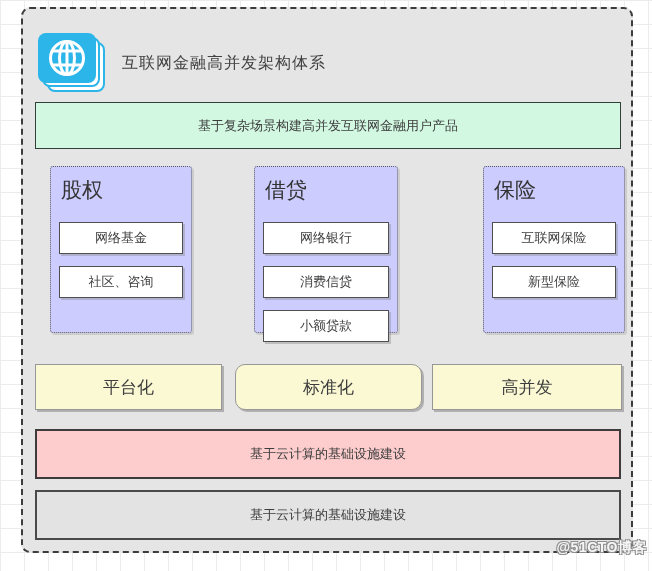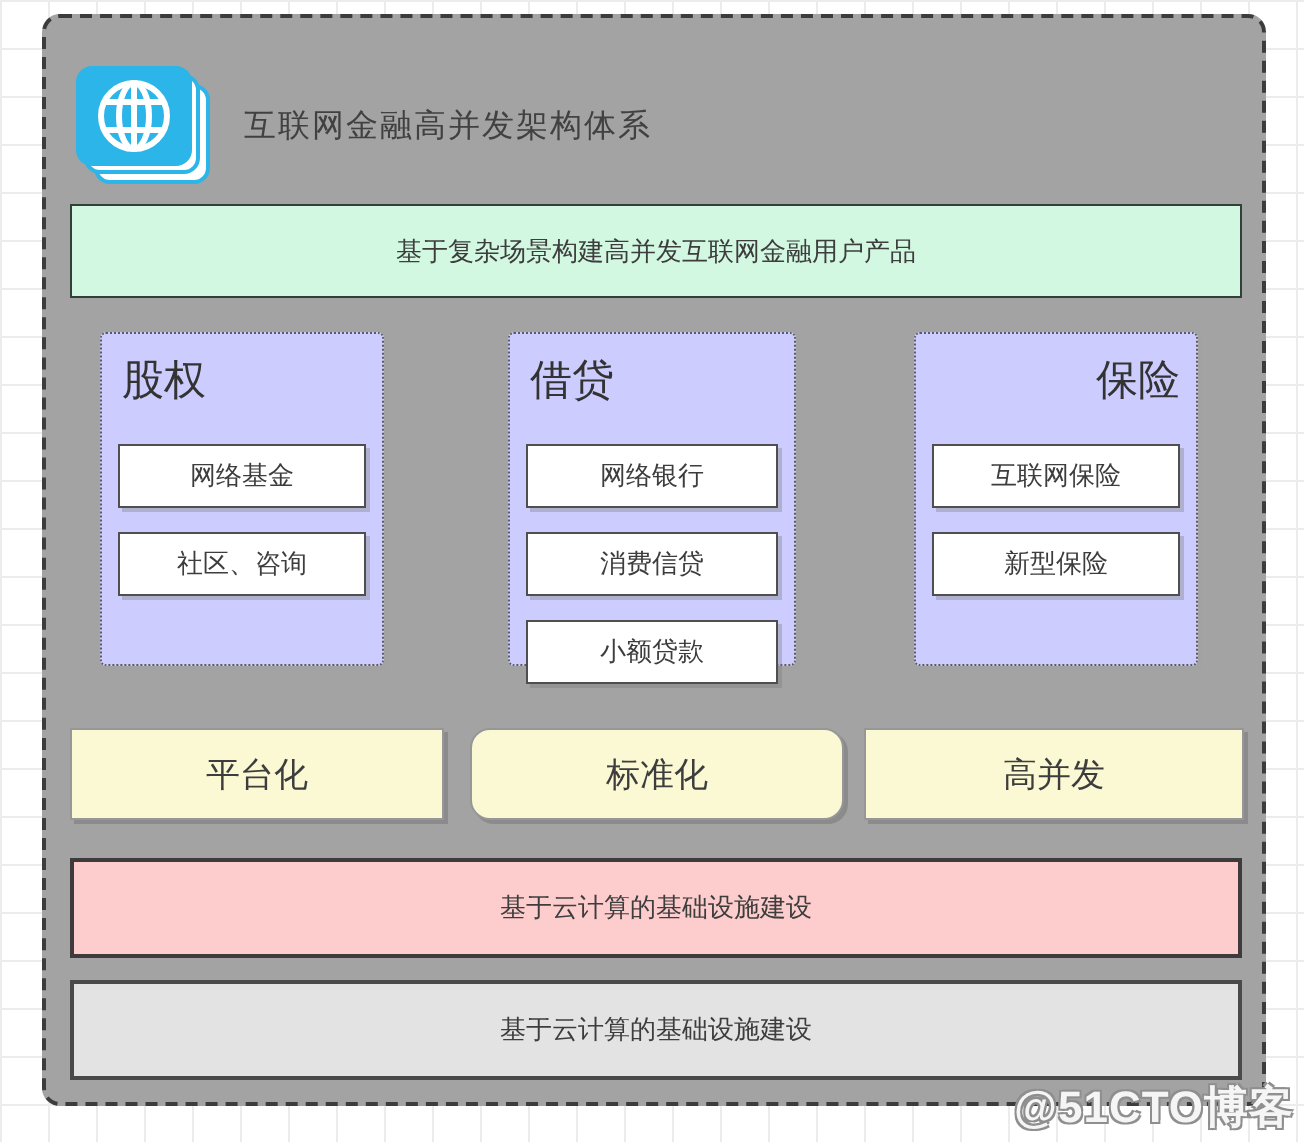--- a/index.html
+++ b/index.html
@@ -10,21 +10,21 @@
     color:#3d3d3d;
     background-color:#ffffff;
     background-image:
       linear-gradient(to right, #ececec 1px, transparent 1px),
       linear-gradient(to bottom, #ececec 1px, transparent 1px);
     background-size:24px 24px;
     overflow:hidden;
   }
   .canvas {
     position:absolute; left:21px; top:7px; width:612px; height:546px;
-    background:#a3a3a3;
+    background:#e5e5e5;
     border:2px dashed #3c3c3c;
     border-radius:9px;
   }
   
   .hdr-icon { position:absolute; left:13px; top:22px; width:74px; height:64px; }
   .hdr-title {
     position:absolute; left:99px; top:31px; height:46px;
     display:flex; align-items:center;
     font-size:16px; letter-spacing:1px; color:#414141;
   }
@@ -39,21 +39,21 @@
   .banner-gray  { top:481px; height:50px; background:#e3e3e3; border:2px solid #4a4a4a; }
   
   .group {
     position:absolute; top:157px; height:167px; width:142px;
     background:#ccccff; border:1px dotted #5c5c5c; border-radius:3px;
     box-shadow:2px 2px 0 rgba(160,160,160,0.35);
     padding:7px 8px;
   }
   .group-1 { left:27px; }
   .group-2 { left:231px; width:144px; }
-  .group-3 { left:434px;text-align:right; }
+  .group-3 { left:460px; }
   .group-label { font-size:21px; color:#333; padding:2px 0 6px 2px; }
   .group-item {
     height:32px; margin-top:12px; background:#ffffff;
     border:1px solid #4f4f4f; box-shadow:2px 2px 0 rgba(120,120,120,0.35);
     display:flex; align-items:center; justify-content:center;
     font-size:13px;
   }
   .group-item:first-of-type { margin-top:0; }
   
   .cap {
@@ -62,21 +62,21 @@
     box-shadow:2px 2px 0 rgba(110,110,110,0.45);
     display:flex; align-items:center; justify-content:center;
     font-size:17px;
   }
   .cap-1 { left:12px; }
   .cap-2 { left:212px;border-radius:10px; }
   .cap-3 { left:409px; width:190px; }
   
   .watermark {
     position:absolute; right:5px; top:539px;
-    font-size:22px; font-weight:bold; color:#f5f5f5;
+    font-size:14px; font-weight:bold; color:#f5f5f5;
     text-shadow:-1px -1px 0 #8f8f8f, 1px -1px 0 #8f8f8f, -1px 1px 0 #8f8f8f, 1px 1px 0 #8f8f8f;
     letter-spacing:0.5px;
     z-index:5;
   }
 </style>
 </head>
 <body>
 
 <div class="canvas">
 

